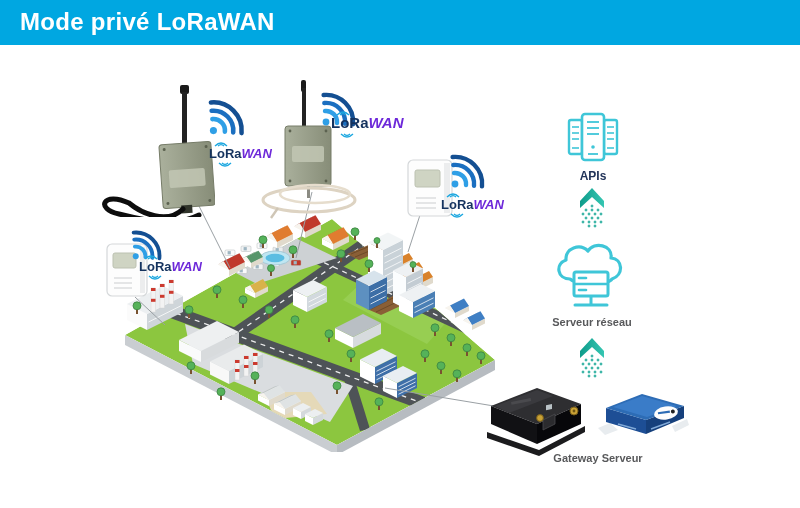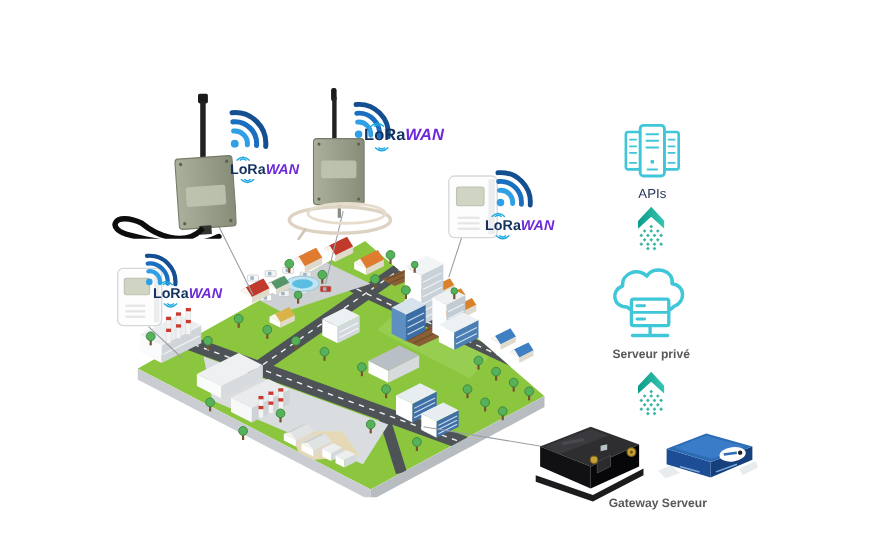--- a/index.html
+++ b/index.html
@@ -13,26 +13,29 @@
   .abs{position:absolute;}
   
   .lorawan{position:absolute;height:22px;white-space:nowrap;font-weight:800;font-size:13px;line-height:18px;}
   .lorawan .lo{color:#14325E;}
   .lorawan .wa{color:#6d28d9;font-style:italic;}
   .lorawan svg{position:absolute;}
   .wv-t{left:5px;top:-4px;}
   .wv-b{left:9px;top:17px;}
   
   .lbl{position:absolute;font-size:11px;font-weight:600;color:#58595B;text-align:center;}
-  .lbl.navy{color:#23355A;font-weight:400;font-size:12px;}
+  .lbl.navy{color:#23355A;font-weight:700;font-size:12px;}
 </style>
 </head>
 <body>
 
 <div id="stage">
+  <div id="hdr">
+    <h1>Mode privé LoRaWAN</h1>
+  </div>
 
   <div id="content">
 
     <svg id="city" class="abs" style="left:125px;top:167px" width="395" height="240" viewBox="0 0 395 240">
         <polygon points="0,123 212,233 212,243 0,133" fill="#c9cdd1"></polygon>
         <polygon points="212,233 370,148 370,158 212,243" fill="#b7bcc1"></polygon>
         <clipPath id="plat">
           <polygon points="207,7 370,148 212,233 0,123"></polygon>
         </clipPath>
         <g clip-path="url(#plat)">
@@ -455,21 +458,21 @@
 
     <svg class="abs" style="left:552px;top:194px" width="76" height="76" viewBox="0 0 76 76">
       <path d="M18 40 C 5 40 3 25 14 21 C 13 9 28 4 36 12 C 42 2 61 6 59 19 C 71 20 72 36 60 40 C 56 46 24 46 18 40 Z" fill="#fff" stroke="#3FC6D8" stroke-width="3.2" stroke-linejoin="round"></path>
       <rect x="22" y="33" width="34" height="24" rx="2" fill="#fff" stroke="#3FC6D8" stroke-width="3"></rect>
       <line x1="22" y1="45" x2="56" y2="45" stroke="#3FC6D8" stroke-width="2.4"></line>
       <line x1="27" y1="39" x2="34" y2="39" stroke="#3FC6D8" stroke-width="2.6" stroke-linecap="round"></line>
       <line x1="27" y1="51" x2="34" y2="51" stroke="#3FC6D8" stroke-width="2.6" stroke-linecap="round"></line>
       <line x1="39" y1="57" x2="39" y2="65" stroke="#3FC6D8" stroke-width="3"></line>
       <line x1="23" y1="66" x2="55" y2="66" stroke="#3FC6D8" stroke-width="3" stroke-linecap="round"></line>
     </svg>
-    <div class="lbl" style="left:537px;top:271px;width:110px">Serveur privé</div>
+    <div class="lbl" style="left:537px;top:271px;width:110px">Serveur réseau</div>
 
     <svg class="abs" style="left:580px;top:293px" width="24" height="42" viewBox="0 0 24 42">
         <use href="#uparrow"></use>
       </svg>
 
     <svg class="abs" style="left:481px;top:335px" width="110" height="78" viewBox="0 0 110 78">
       <polygon points="6,52 58,70 104,46 104,52 58,76 6,58" fill="#1c1c1e"></polygon>
       <polygon points="10,26 56,8 100,24 56,44" fill="#2e2e31"></polygon>
       <polygon points="14,26 56,10 72,16 28,33" fill="#3a3a3e"></polygon>
       <polygon points="10,26 56,44 56,64 10,44" fill="#111114"></polygon>

